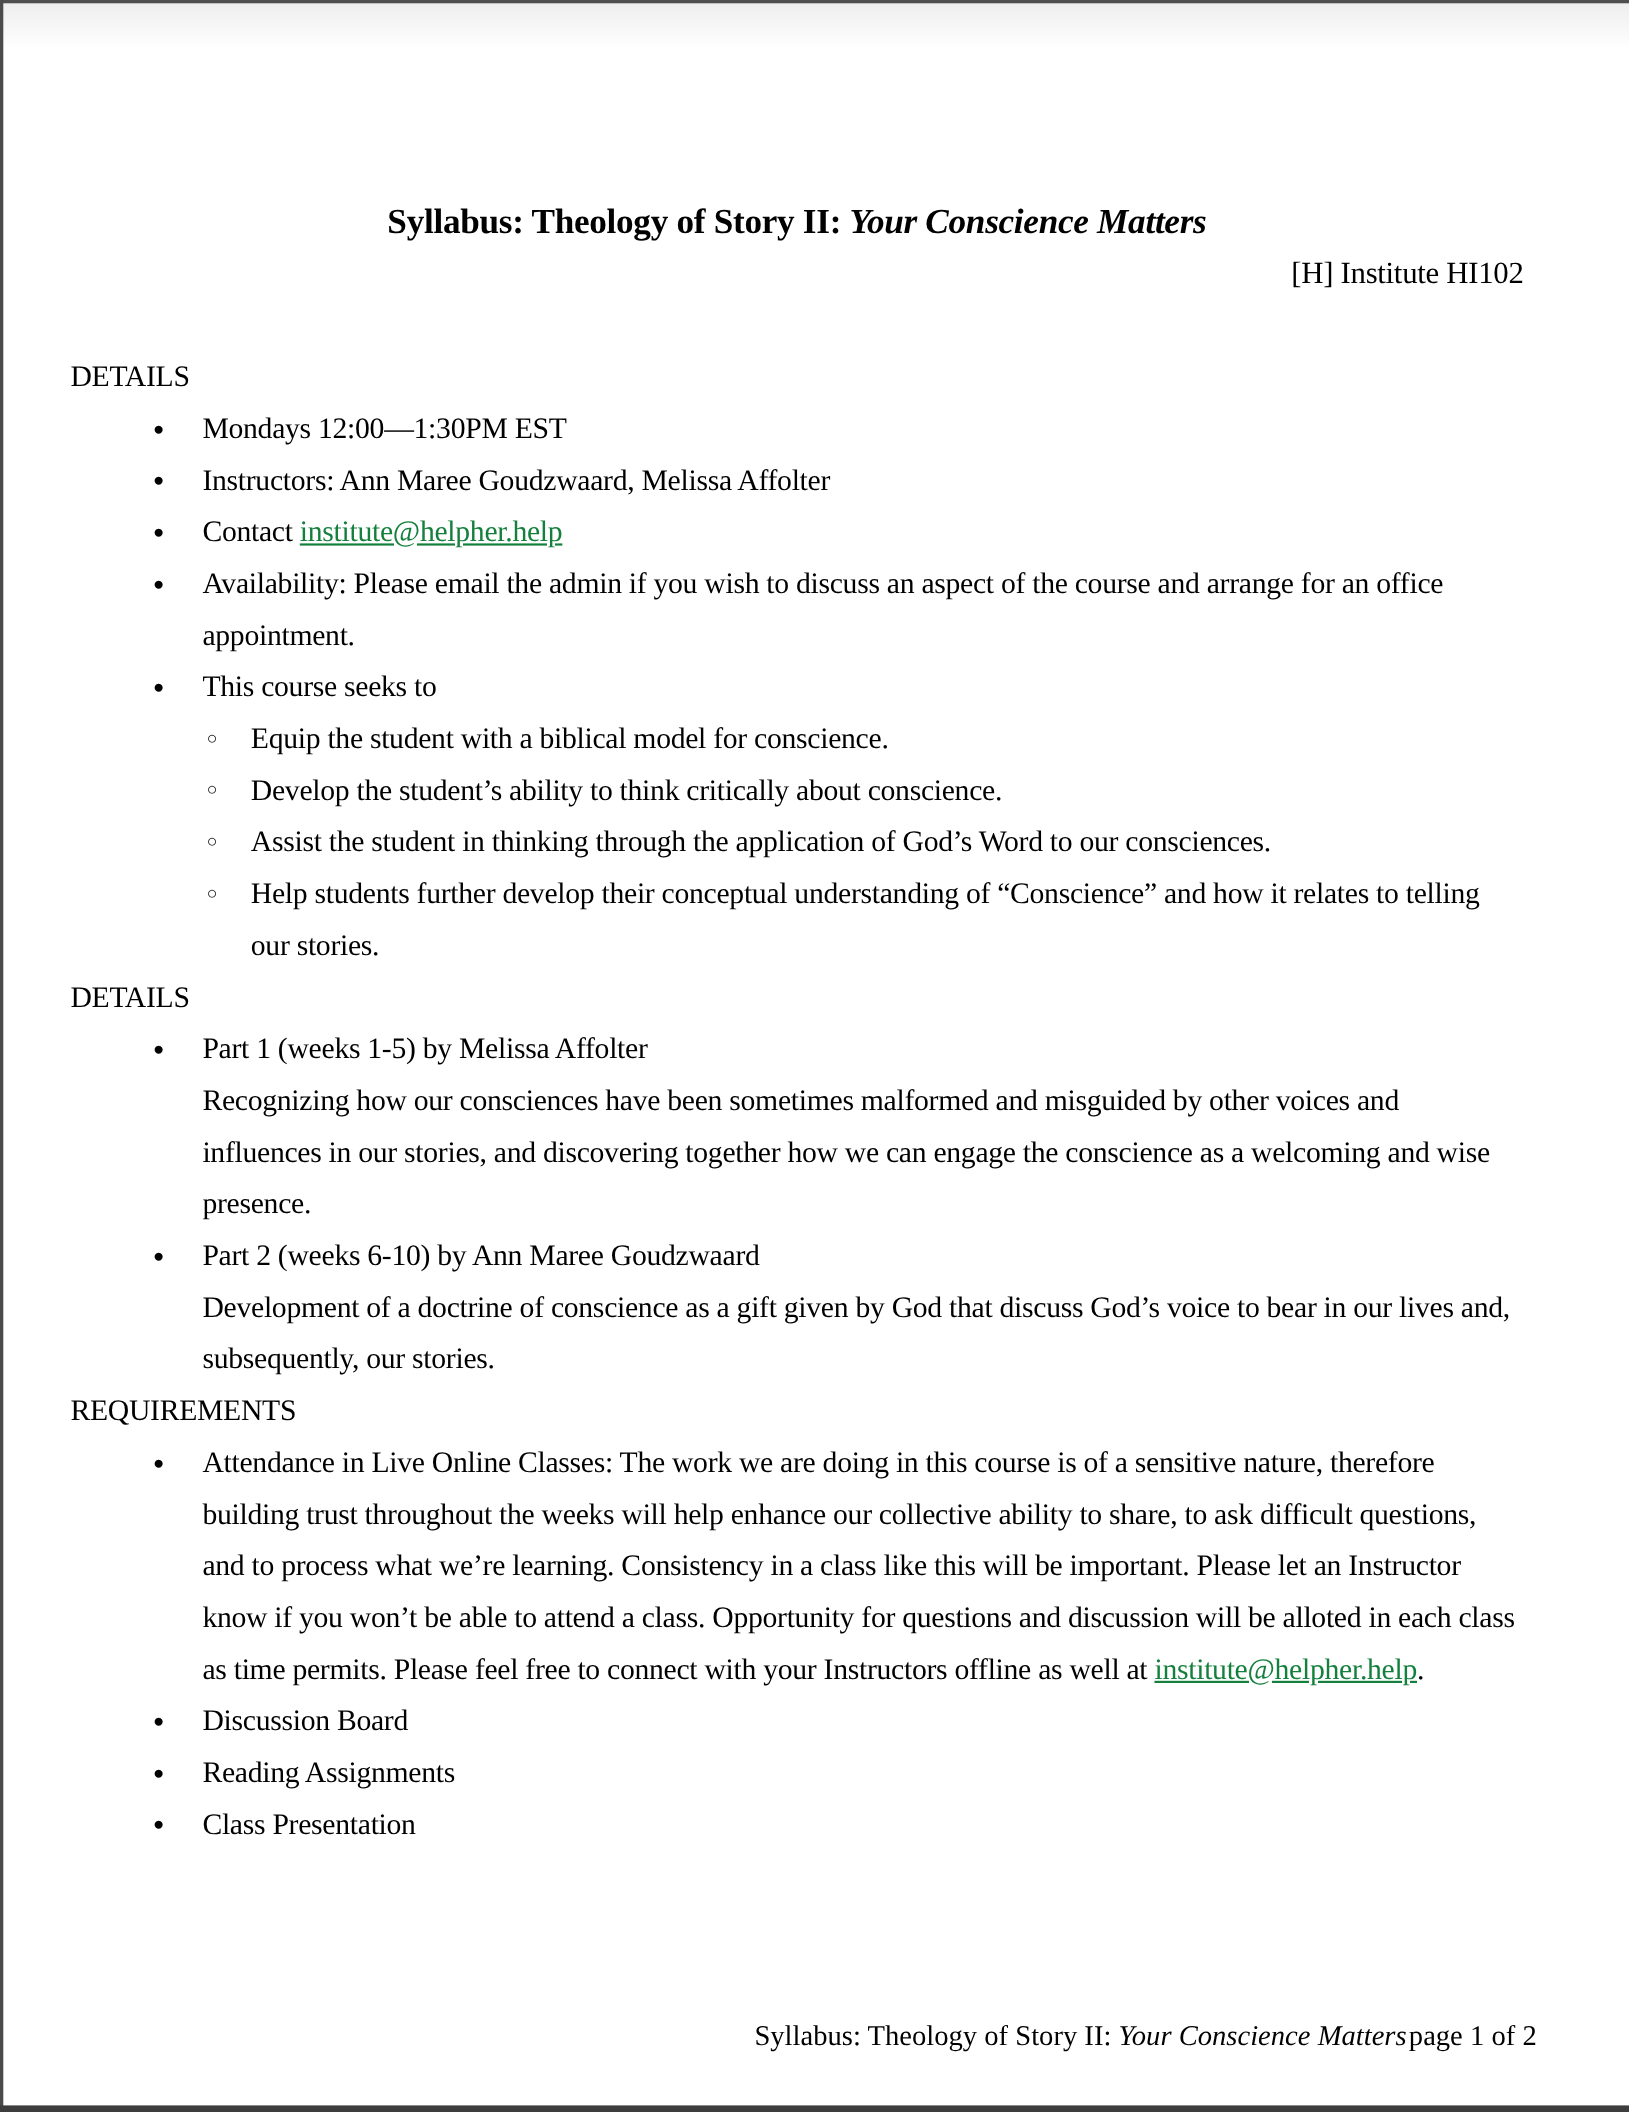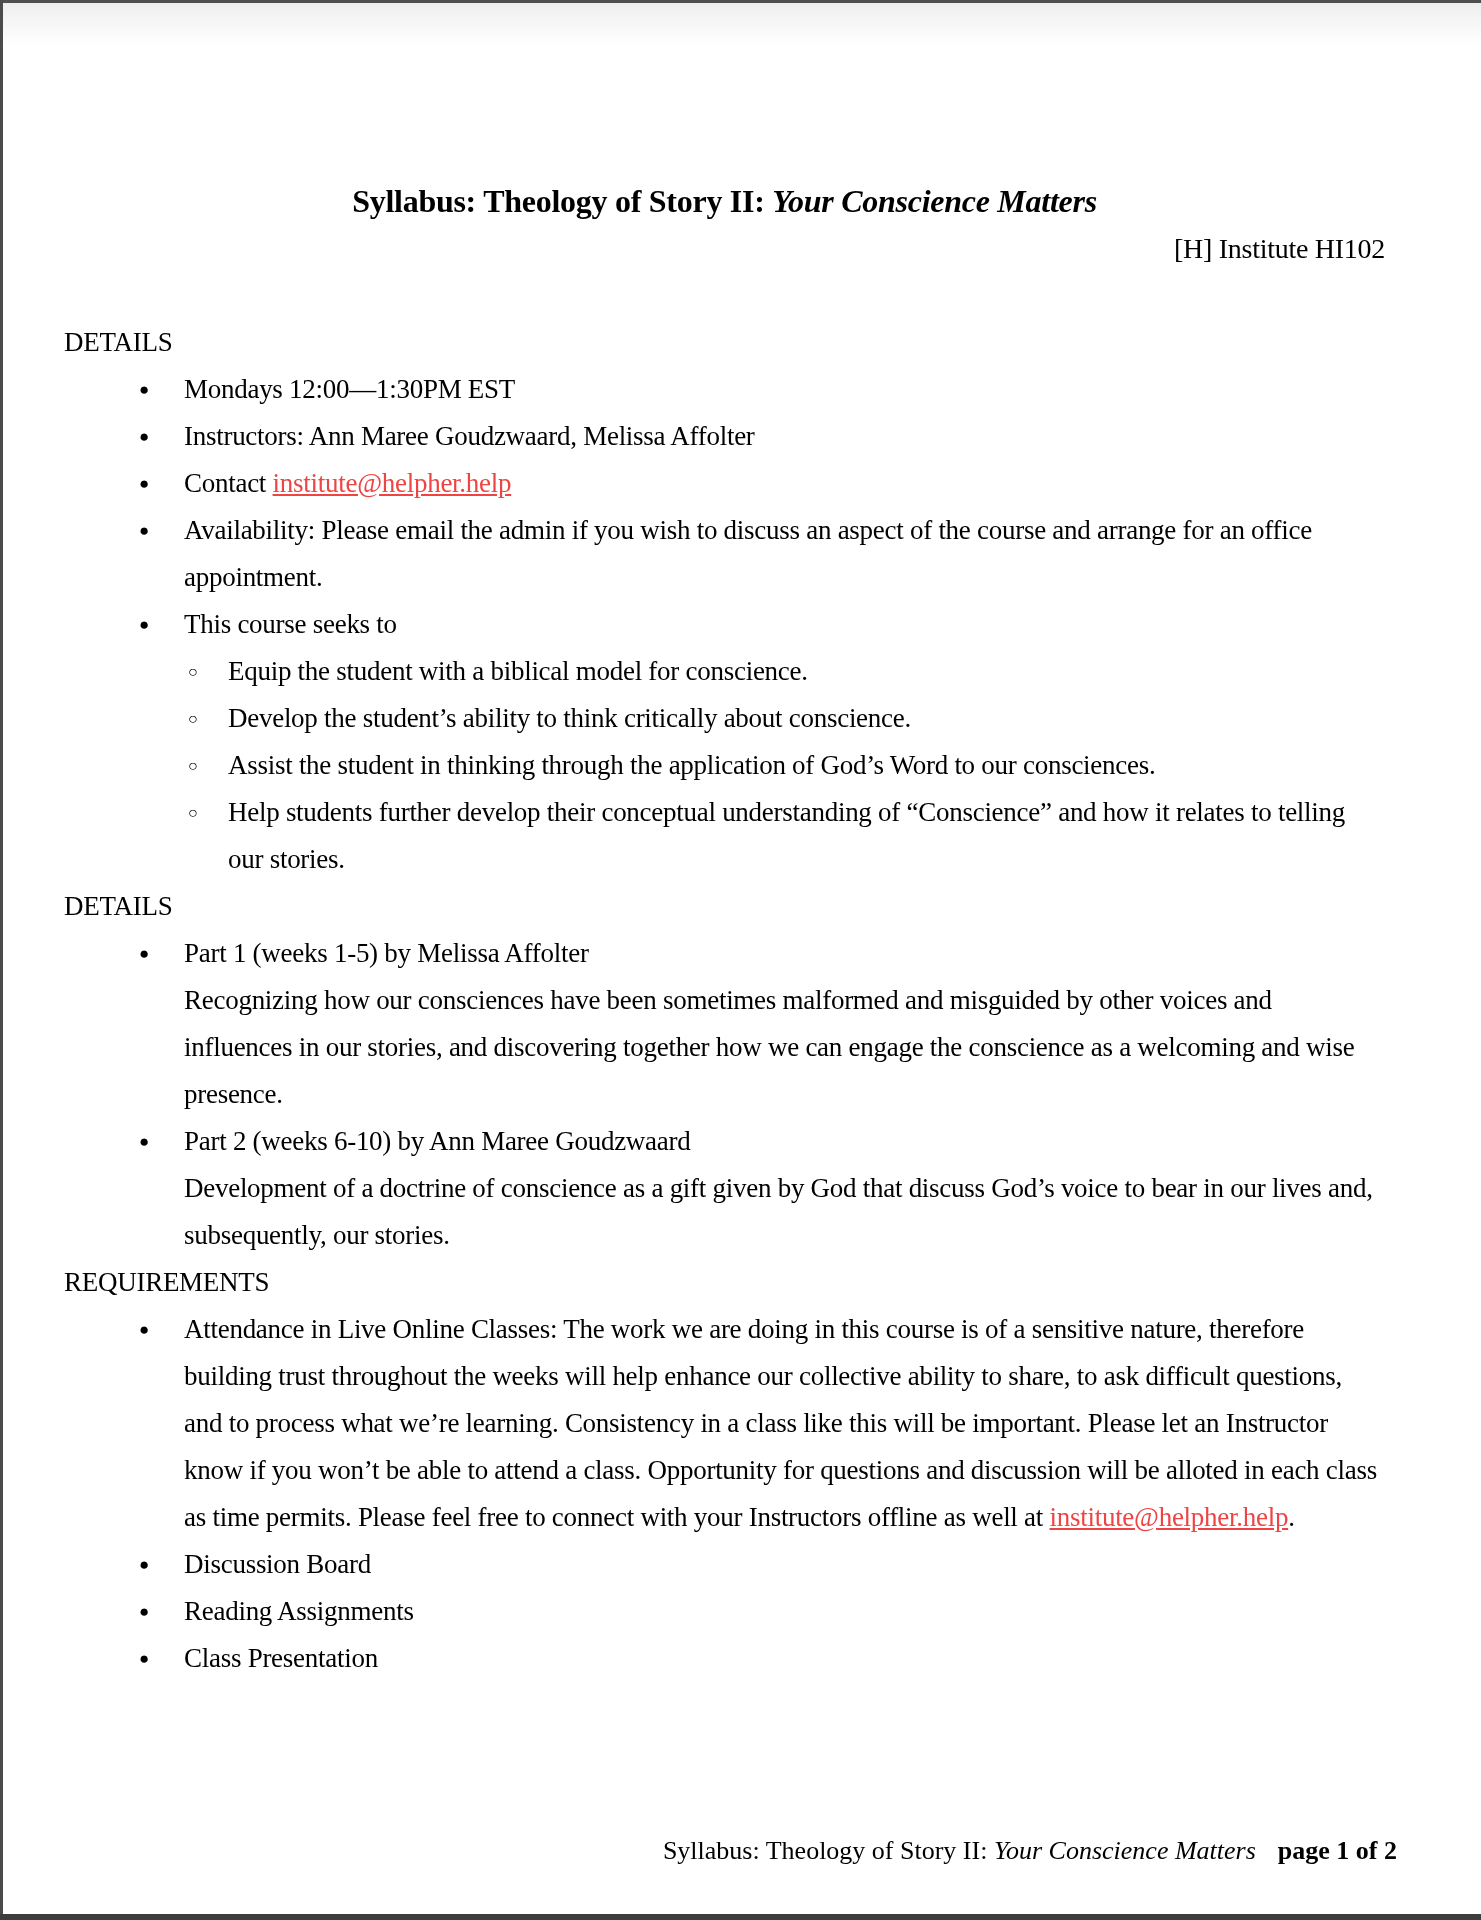--- a/index.html
+++ b/index.html
@@ -44,32 +44,32 @@
   .heading { margin: 0; font-weight: normal; font-size: 27px; line-height: 47px; }
 
   .li { display: flex; align-items: stretch; }
   .li .marker { flex: none; line-height: 47px; }
   .li.l1 { padding-left: 75px; }
   .li.l1 .marker { width: 45px; font-size: 17px; }
   .li.l2 { padding-left: 124px; }
   .li.l2 .marker { width: 40px; font-size: 16px; }
   .li .txt { flex: 1 1 auto; }
 
-  a.doclink { color: #ef4444; text-decoration: underline; cursor: pointer; }
+  a.doclink { color: #15803d; text-decoration: underline; cursor: pointer; }
 
   .footer {
     position: absolute;
     top: 1836px;
     right: 84px;
     font-size: 26px;
     line-height: 30px;
     white-space: nowrap;
   }
   .footer em { font-style: italic; }
-  .footer .pg { margin-left: 22px; font-weight: bold; }
+  .footer .pg { margin-left: 2px; }
 </style>
 </head>
 <body>
 
 <div class="frame-top"></div>
 <div class="frame-top-shadow"></div>
 <div class="frame-left"></div>
 <div class="frame-bottom"></div>
 
 <div class="doc">

